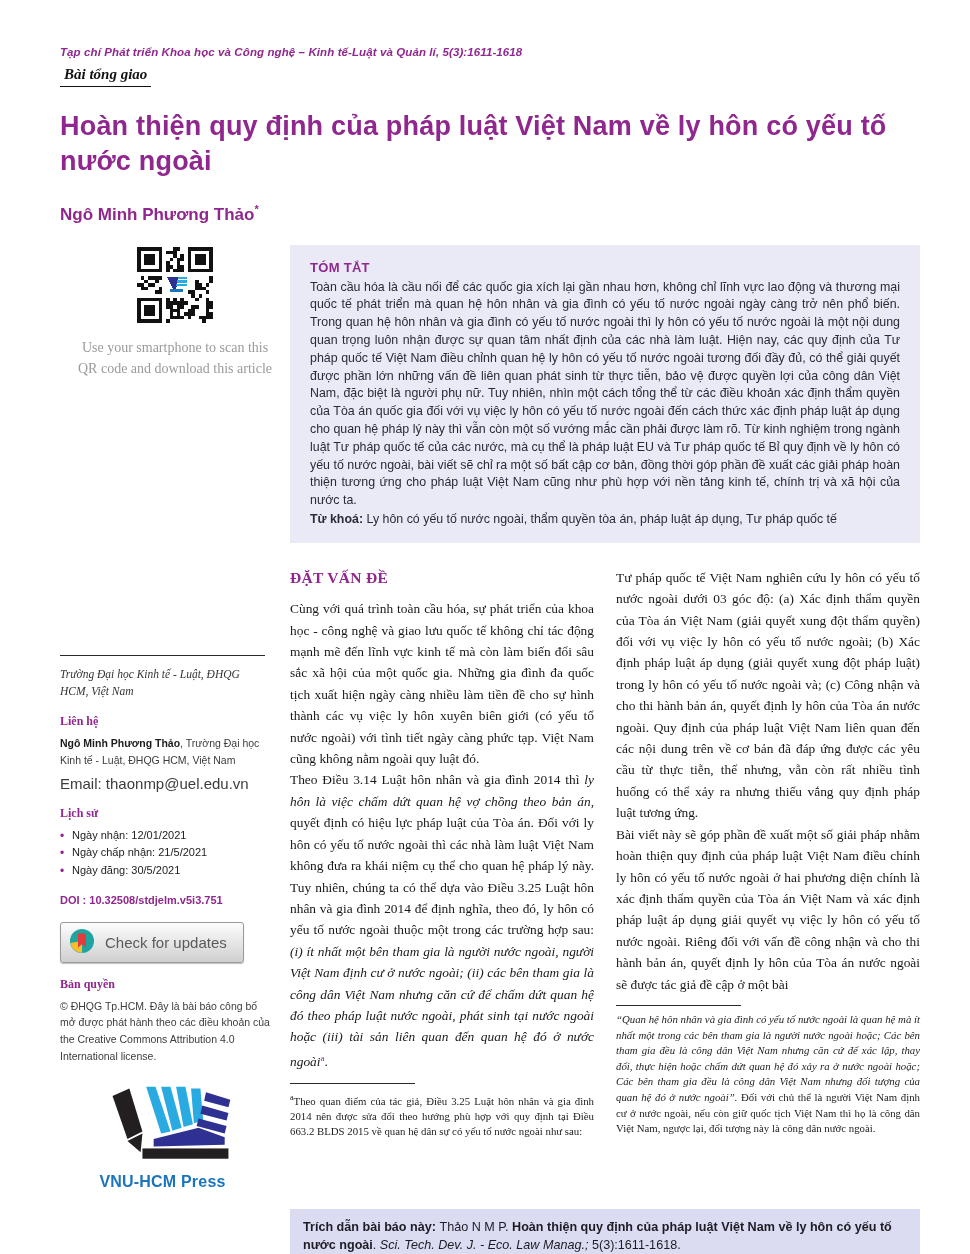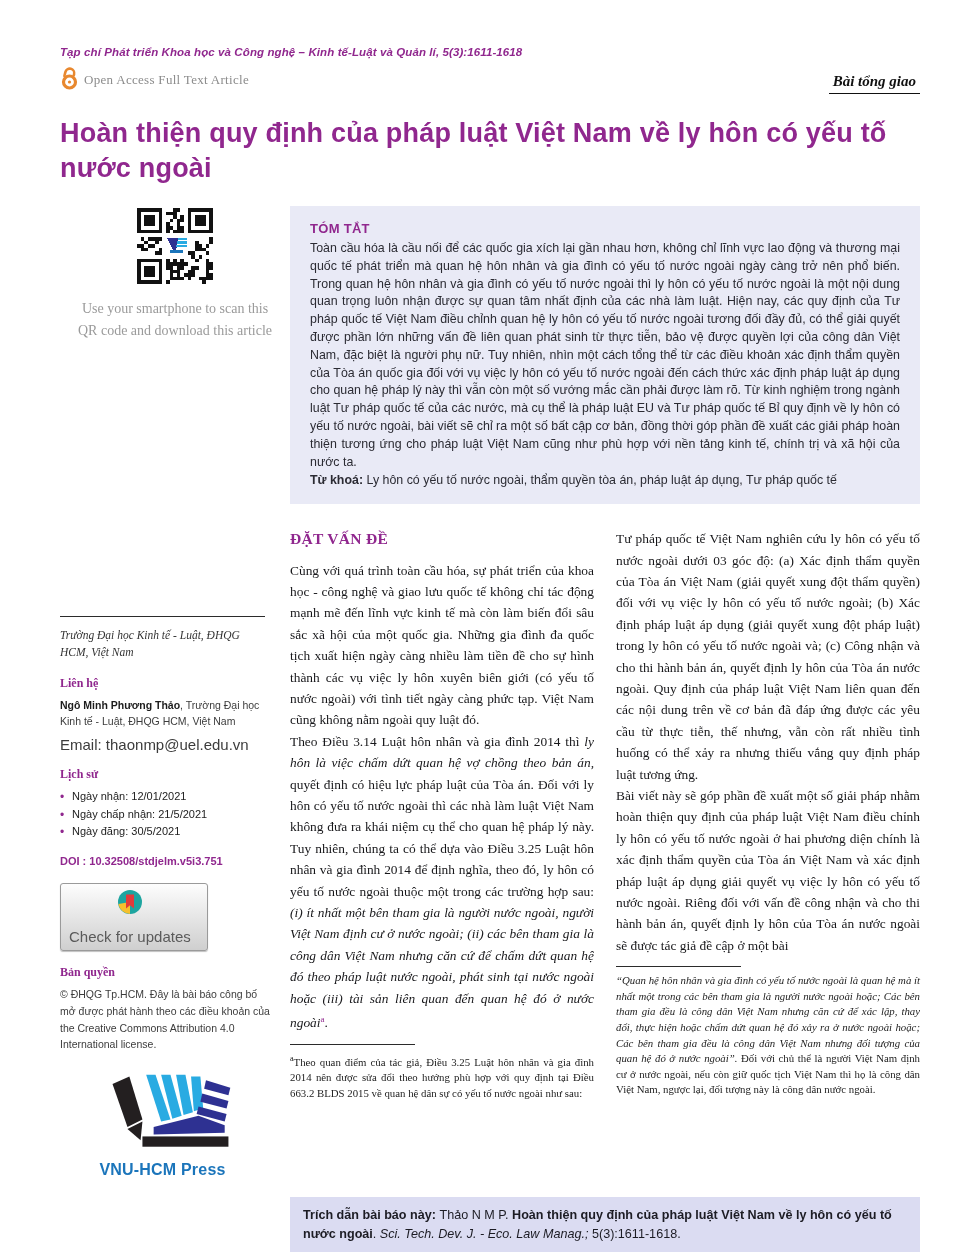--- a/index.html
+++ b/index.html
@@ -53,21 +53,21 @@
   .contact-text { font-size:10.5px; color:#3c3c3c; line-height:1.55; width:205px; }
   .contact-text b { color:#1c1c1c; }
   .email-line { margin-top:7px; font-size:15px; color:#3c3c3c; }
   .history-list { list-style:none; margin-top:2px; }
   .history-list li { font-size:11px; color:#222; line-height:1.6; padding-left:12px; position:relative; }
   .history-list li::before { content:"•"; color:#90278E; position:absolute; left:0; font-size:12px; }
   .doi-line { margin-top:14px; font-size:11px; font-weight:bold; color:#90278E; }
   .check-btn {
     margin-top:16px; display:inline-flex; align-items:center; gap:10px;
     background:linear-gradient(#fdfdfd,#cfcfcf); border:1px solid #9a9a9a; border-radius:3px;
-    padding:5px 16px 5px 8px; cursor:pointer; box-shadow:0 1px 1px rgba(0,0,0,0.25);flex-direction:column;
+    padding:5px 16px 5px 8px; cursor:pointer; box-shadow:0 1px 1px rgba(0,0,0,0.25);
   }
   .check-btn span { font-size:15px; color:#5a5a5a; font-family:"Liberation Sans", sans-serif; }
   .copyright-text { font-size:10.5px; color:#3c3c3c; line-height:1.6; width:210px; }
   .press-logo { margin-top:18px; width:205px; text-align:center; }
   .press-logo-name { font-size:16px; font-weight:bold; color:#1B75BB; margin-top:2px; letter-spacing:0.2px; }
   
   .content-col { flex:1; }
   .section-heading { font-size:15.5px; font-weight:bold; color:#90278E; letter-spacing:0.3px; margin-bottom:10px; }
   .two-cols { display:flex; gap:22px; }
   .col { width:304px; flex:0 0 304px; font-family:"Liberation Serif", serif; font-size:13.4px; line-height:21.4px; text-align:justify; color:#17171a; }
@@ -85,34 +85,25 @@
   .citation-box .it { font-style:italic; }
 </style>
 </head>
 <body>
 
 <div class="page">
 
   <div class="journal-line">Tạp chí Phát triển Khoa học và Công nghệ – Kinh tế-Luật và Quản lí, 5(3):1611-1618</div>
 
   <div class="header-row">
-    <div class="open-access">
-      <span>
-        <svg width="19" height="24" viewBox="0 0 19 24">
-          <path d="M5 11 V7 a4.5 4.5 0 0 1 9 0 v1" fill="none" stroke="#E8882F" stroke-width="2.6" stroke-linecap="round" transform="rotate(14 9 8)"></path>
-          <circle cx="9.5" cy="16" r="6" fill="none" stroke="#E8882F" stroke-width="3.2"></circle>
-          <circle cx="9.5" cy="16" r="1.6" fill="#E8882F"></circle>
-        </svg>
-      </span>
-      <span class="open-access-label">Open Access Full Text Article</span>
-    </div>
     <div class="article-type">Bài tổng giao</div>
   </div>
 
   <h1 class="title">Hoàn thiện quy định của pháp luật Việt Nam về ly hôn có yếu tố nước ngoài</h1>
+  <div class="author"><span>Ngô Minh Phương Thảo</span><sup>*</sup></div>
 
   <div class="top-row">
     <div class="qr-col">
       <div class="qr-box">
         <svg id="qr-svg" width="76" height="76" viewBox="0 0 21 21" shape-rendering="crispEdges">
           <rect x="0" y="0" width="21" height="21" fill="#ffffff"></rect>
           <g fill="#111111">
             <rect x="0" y="0" width="7" height="7"></rect>
               <rect x="14" y="0" width="7" height="7"></rect>
               <rect x="0" y="14" width="7" height="7"></rect>

